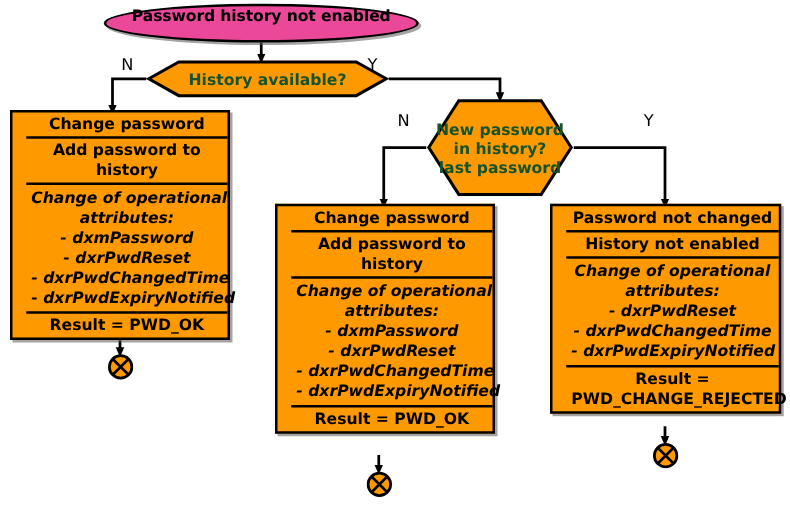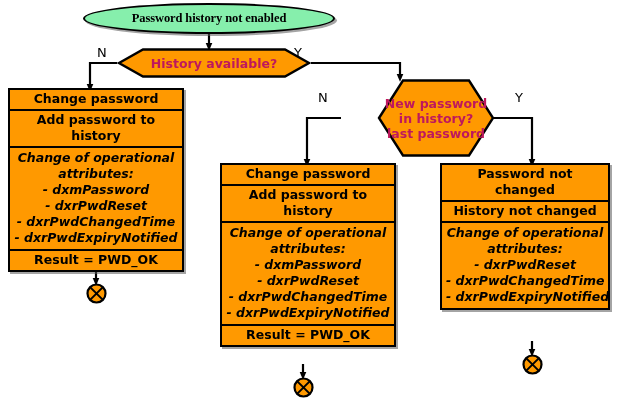--- a/index.html
+++ b/index.html
@@ -20,28 +20,27 @@
     width: 632px;
     height: 407px;
   }
   .node {
     position: absolute;
     box-sizing: border-box;
   }
 
   
   .ellipse-node {
-    background: #86efac;
+    background: #ec4899;
     border: 2px solid #000000;
     border-radius: 50%;
     display: flex;
-    align-items: center;
+    align-items: flex-start;
     justify-content: center;
     box-shadow: 2px 2px 0 rgba(90,90,90,0.55);
-    font-family: Liberation Serif, serif;
   }
   .ellipse-node .label {
     font-size: 12.5px;
     font-weight: bold;
     color: #000;
     letter-spacing: -0.1px;
     white-space: nowrap;
   }
 
   
@@ -57,33 +56,34 @@
     position: absolute;
     left: 0; top: 0;
     width: 100%;
     height: 100%;
     display: flex;
     flex-direction: column;
     align-items: center;
     justify-content: center;
     font-size: 12.5px;
     font-weight: bold;
-    color: #be185d;
+    color: #14532d;
     text-align: center;
     line-height: 15px;
     pointer-events: none;
   }
 
   
   .box-node {
     background: #FF9900;
     border: 2px solid #000000;
     box-shadow: 2px 2px 0 rgba(90,90,90,0.55);
     display: flex;
     flex-direction: column;
+    padding-left: 11px;
   }
   .box-row {
     border-bottom: 2px solid #000000;
     padding: 1px 4px 2px 4px;
     font-size: 12.5px;
     font-weight: bold;
     color: #000;
     text-align: center;
     line-height: 16px;
   }
@@ -155,21 +155,21 @@
   <svg width="194" height="32" viewBox="0 0 194 32" xmlns="http://www.w3.org/2000/svg">
     <polygon points="2,16 26,2.5 168,2.5 192,16 168,29.5 26,29.5" fill="#FF9900" stroke="#000000" stroke-width="2.4" style="filter:none"></polygon>
   </svg>
   <div class="hex-label">
     <span>History available?</span>
   </div>
 </div>
 <span class="branch-label" style="left:97px; top:45px;">N</span>
 <span class="branch-label" style="left:294px; top:45px;">Y</span>
 
-<div class="node hex-node" style="left:341px; top:78px; width:118px; height:80px;margin-left:36px;">
+<div class="node hex-node" style="left:341px; top:78px; width:118px; height:80px;">
   <svg width="118" height="80" viewBox="0 0 118 80" xmlns="http://www.w3.org/2000/svg">
     <polygon points="2,40 26,2.5 92,2.5 116,40 92,77.5 26,77.5" fill="#FF9900" stroke="#000000" stroke-width="2.4"></polygon>
   </svg>
   <div class="hex-label">
     <span>New password</span>
     <span>in history?</span>
     <span>last password</span>
   </div>
 </div>
 <span class="branch-label" style="left:318px; top:90px;">N</span>
@@ -196,30 +196,34 @@
     <div class="line">Change of operational</div>
     <div class="line">attributes:</div>
     <div class="line">- dxmPassword</div>
     <div class="line">- dxrPwdReset</div>
     <div class="line">- dxrPwdChangedTime</div>
     <div class="line">- dxrPwdExpiryNotified</div>
   </div>
   <div class="box-row">Result = PWD_OK</div>
 </div>
 
-<div class="node box-node" style="left:440px; top:163px; width:170px;">
+<div class="node box-node" style="left:440px; top:163px; width:185px;">
   <div class="box-row">Password not changed</div>
-  <div class="box-row">History not changed</div>
+  <div class="box-row">History not enabled</div>
   <div class="box-row list">
     <div class="line">Change of operational</div>
     <div class="line">attributes:</div>
     <div class="line">- dxrPwdReset</div>
     <div class="line">- dxrPwdChangedTime</div>
     <div class="line">- dxrPwdExpiryNotified</div>
   </div>
+  <div class="box-row multi">
+    <div>Result =</div>
+    <div>PWD_CHANGE_REJECTED</div>
+  </div>
 </div>
 
 <div class="node end-node" style="left:86px; top:283px;">
   <svg width="21" height="21" viewBox="0 0 21 21" xmlns="http://www.w3.org/2000/svg">
     <circle cx="10.5" cy="10.5" r="9" fill="#FF9900" stroke="#000000" stroke-width="2.2"></circle>
     <path d="M4.6,4.6 L16.4,16.4 M16.4,4.6 L4.6,16.4" stroke="#000000" stroke-width="2"></path>
   </svg>
 </div>
 
 <div class="node end-node" style="left:293px; top:377px;">

